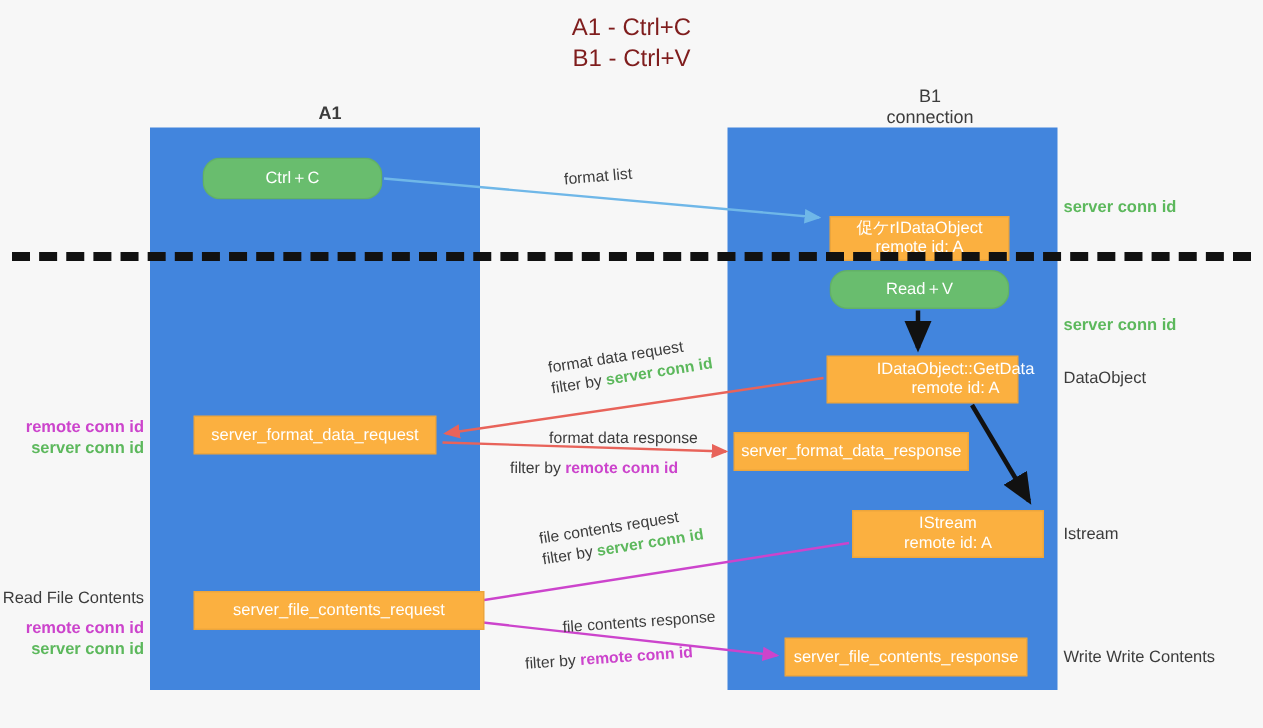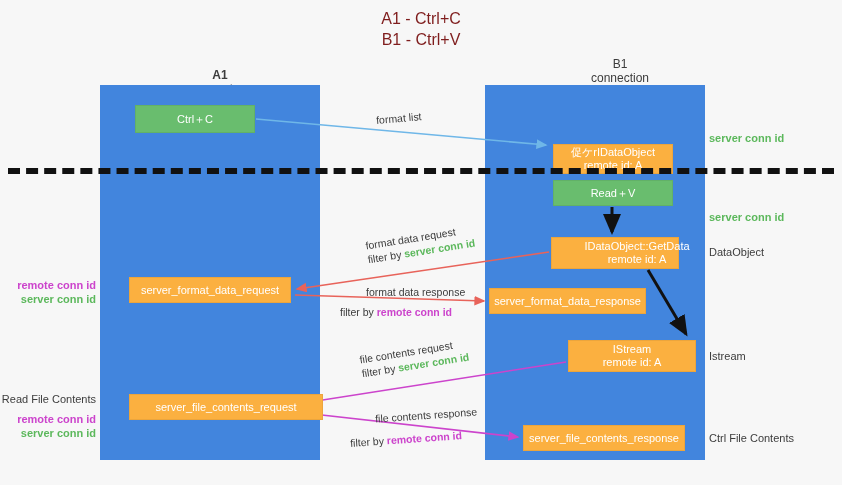--- a/index.html
+++ b/index.html
@@ -38,21 +38,21 @@
 
   
   .box{
     box-sizing:border-box;
     display:flex;flex-direction:column;
     align-items:center;justify-content:center;
     color:#ffffff;font-size:11px;line-height:13px;
     text-align:center;
     border:1px solid rgba(0,0,0,0.06);
   }
-  .box.green{background:#69bd6e;}
+  .box.green{background:#69bd6e;border-radius:12px;}
   .box.orange{background:#fbb040;}
 
   #box-ctrlc{left:135px;top:105px;width:120px;height:28px;}
   #box-ctrlv{left:553px;top:180px;width:120px;height:26px;}
   #box-idataobject{left:553px;top:128px;width:120px;height:30px;margin-top:16px;}
   #box-getdata{left:551px;top:237px;width:128px;height:32px;padding-left:44px;}
   #box-istream{left:568px;top:340px;width:128px;height:32px;}
   #box-fmt-req{left:129px;top:277px;width:162px;height:26px;}
   #box-fmt-resp{left:489px;top:288px;width:157px;height:26px;}
   #box-file-req{left:129px;top:394px;width:194px;height:26px;}
@@ -204,21 +204,21 @@
     <div><span>filter by </span><span class="g">server conn id</span></div>
   </div>
 
   <div class="abs ann" id="ann-fcresp1">file contents response</div>
   <div class="abs ann" id="ann-fcresp2"><span>filter by </span><span class="m">remote conn id</span></div>
 
   <div class="abs rlabel green" id="rl-server1">server conn id</div>
   <div class="abs rlabel green" id="rl-server2">server conn id</div>
   <div class="abs rlabel" id="rl-dataobject">DataObject</div>
   <div class="abs rlabel" id="rl-istream">Istream</div>
-  <div class="abs rlabel" id="rl-write">Ctrl File Contents</div>
+  <div class="abs rlabel" id="rl-write">Write Write Contents</div>
 
   <div class="abs llabel" id="ll-top">
     <div class="cc-remote">remote conn id</div>
     <div class="cc-server">server conn id</div>
   </div>
   <div class="abs llabel" id="ll-read">Read File Contents</div>
   <div class="abs llabel" id="ll-bottom">
     <div class="cc-remote">remote conn id</div>
     <div class="cc-server">server conn id</div>
   </div>

